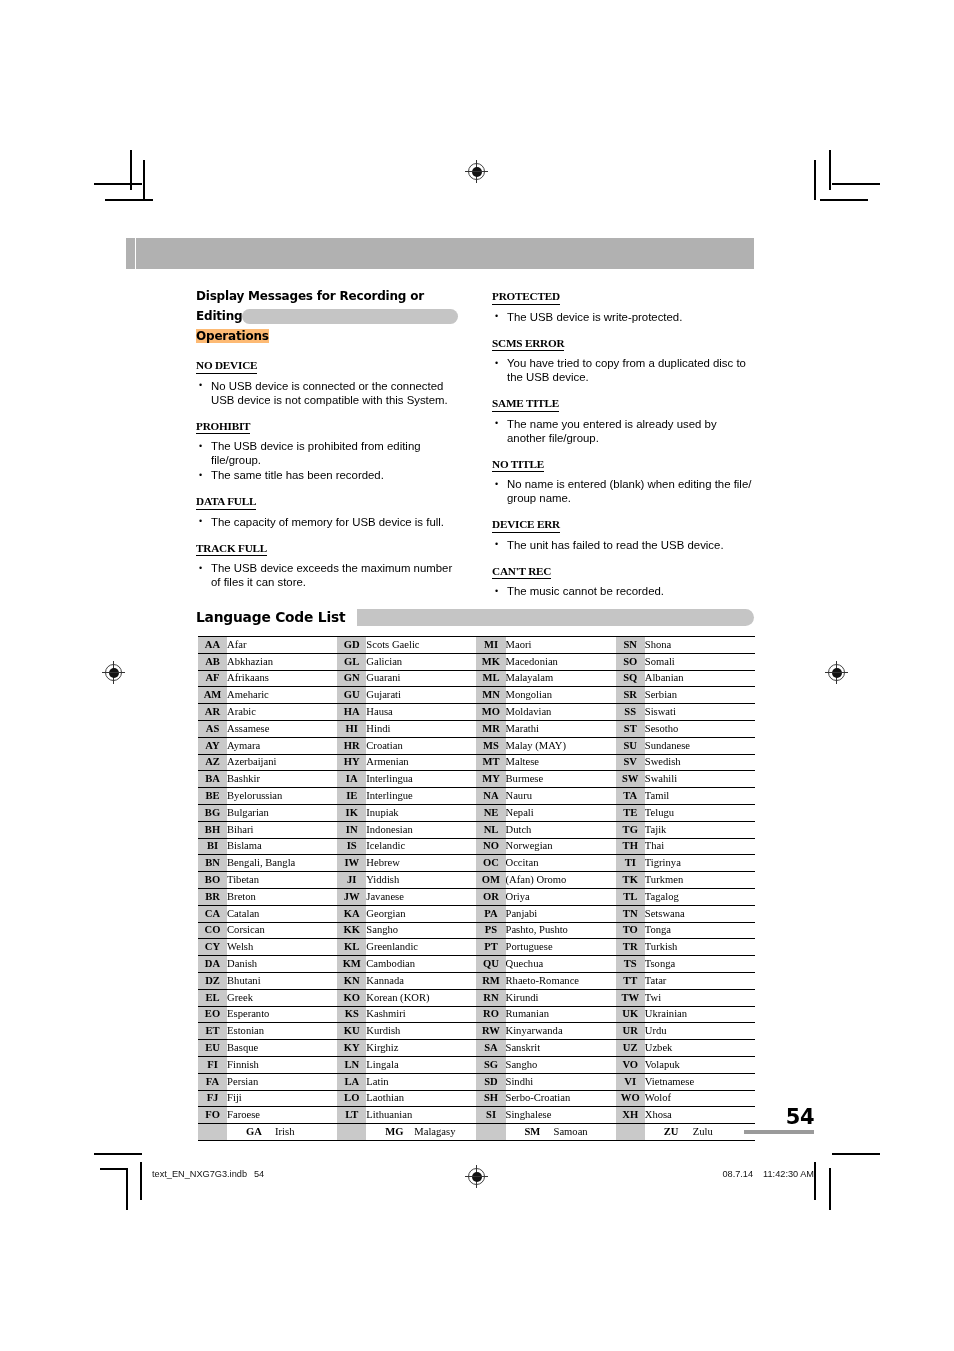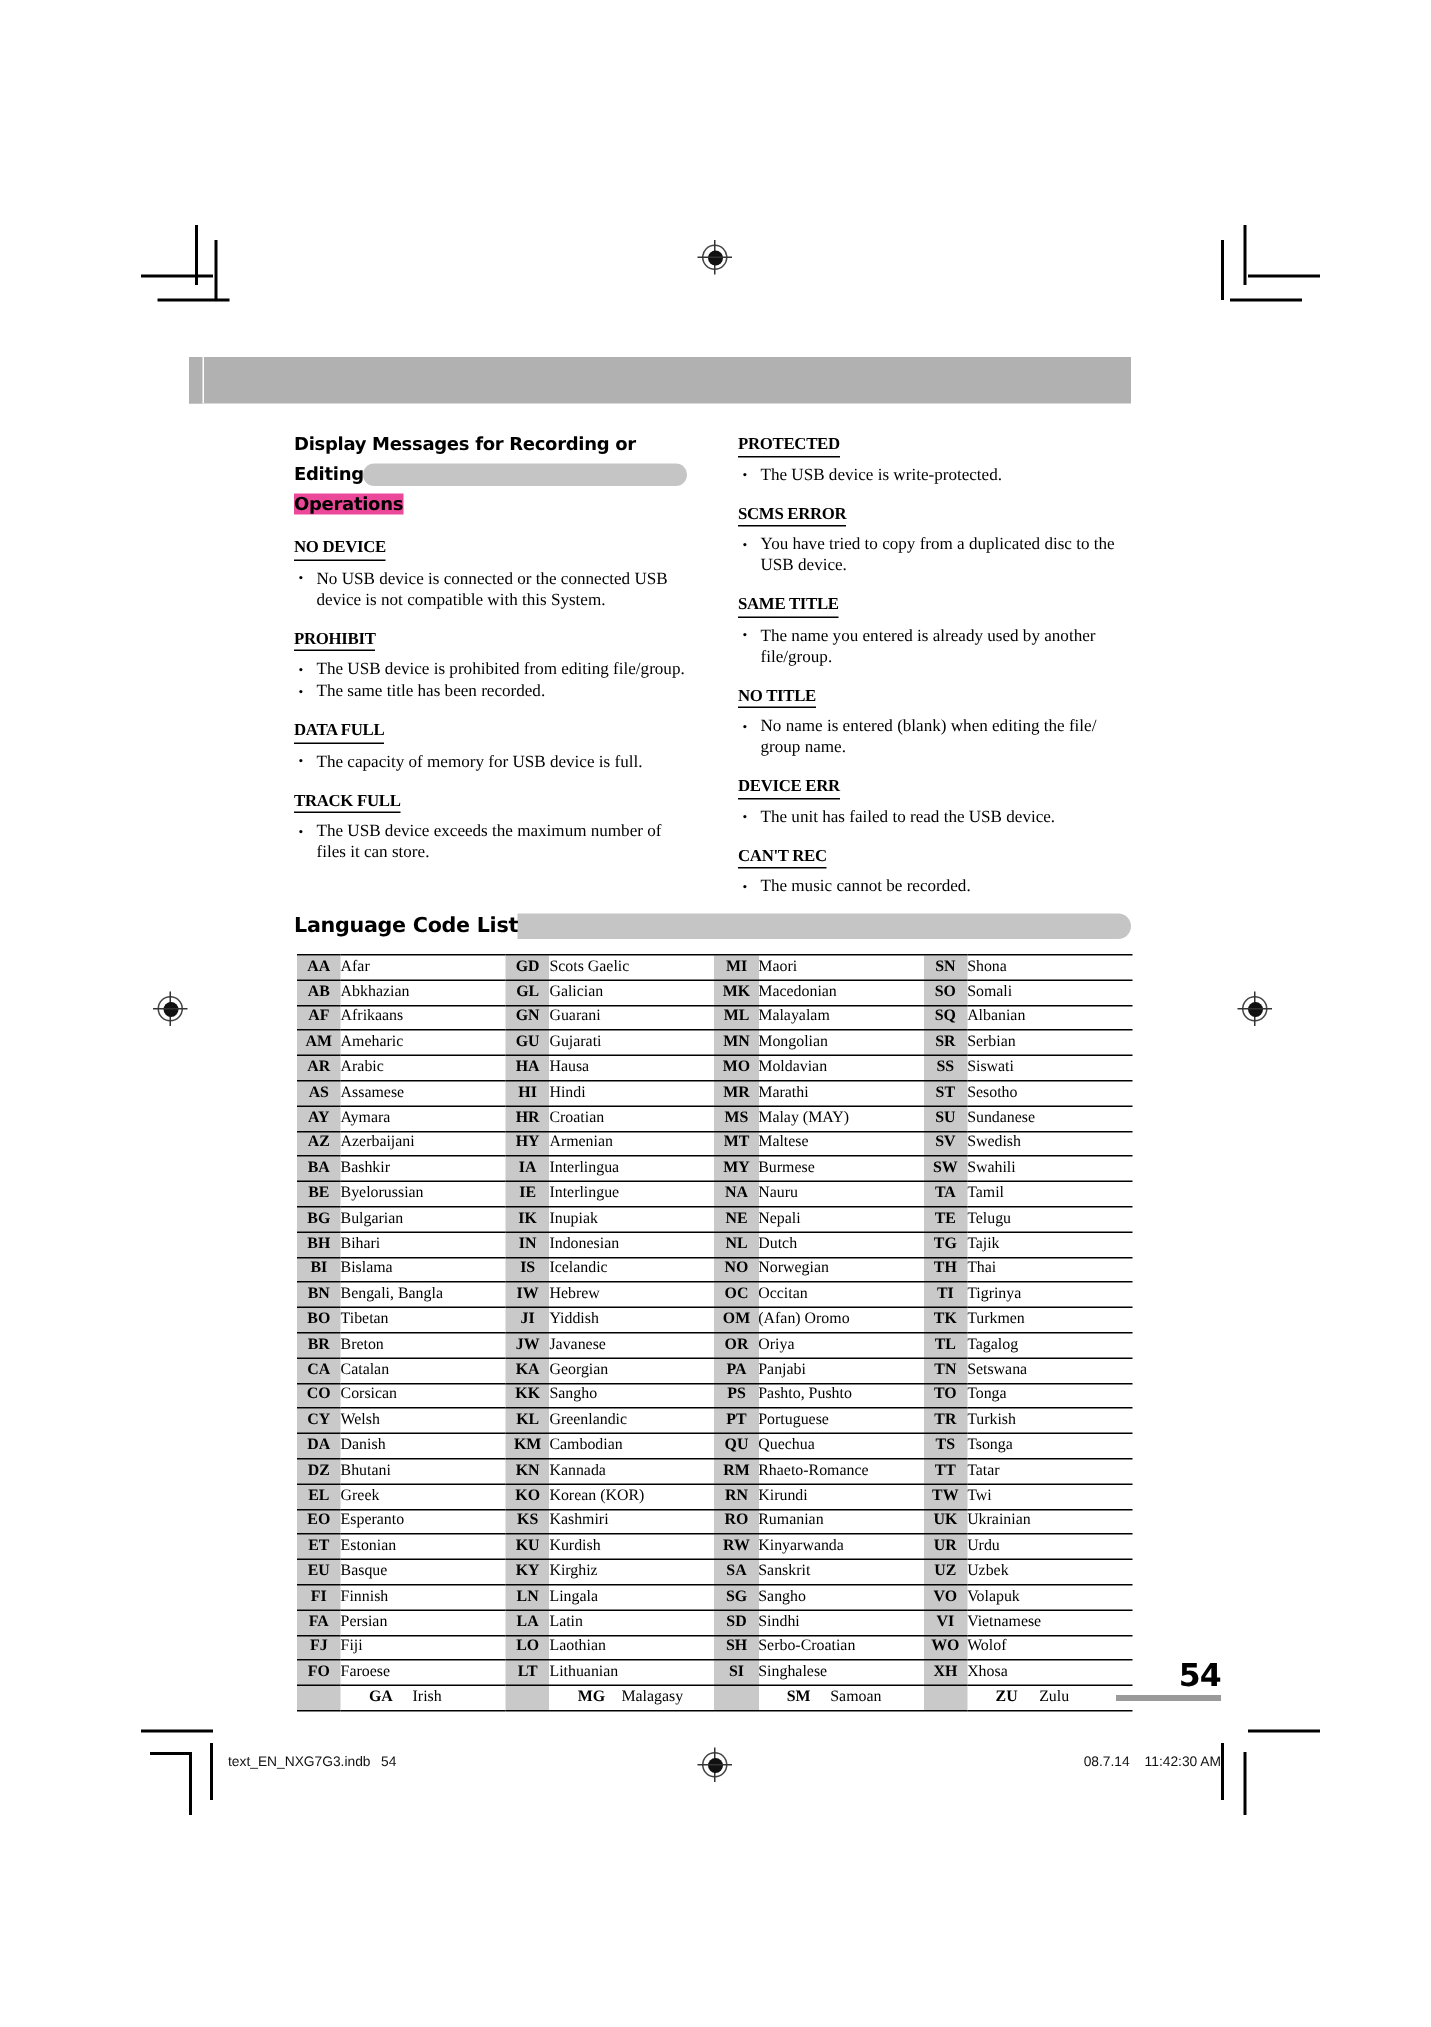--- a/index.html
+++ b/index.html
@@ -78,21 +78,21 @@
   .title-block .loz {
     position: absolute;
     left: 46px; top: 23px;
     width: 216px; height: 15px;
     background: #c5c5c5;
     border-radius: 8px;
     z-index: 0;
   }
   .title-block .l1, .title-block .l2 { position: relative; z-index: 2; }
   .title-block .l2 { background: transparent; }
-  .title-block .l2 em { font-style: normal; background: #ec4899; }
+  .title-block .l2 em { font-style: normal; background: #fdba74; }
 
   h3.msg {
     font-family: Liberation Serif, serif;
     font-weight: bold;
     font-size: 11.2px;
     letter-spacing: -0.2px;
     margin: 0 0 2px 0;
     padding: 0 0 1.5px 0;
     display: inline-block;
     border-bottom: 1.6px solid #000;
@@ -101,21 +101,21 @@
   .msg-wrap:first-child { margin-top: 0; }
 
   ul.bul {
     list-style: none;
     margin: 3px 0 0 0;
     padding: 0;
   }
   ul.bul li {
     position: relative;
     padding-left: 15px;
-    font-family: Liberation Serif, serif;
+    font-family: Liberation Sans, sans-serif;
     font-size: 11.4px;
     line-height: 14px;
     margin-bottom: 1px;
   }
   ul.bul li::before {
     content: "\2022";
     position: absolute;
     left: 3px; top: -0.5px;
     font-size: 9px;
   }
@@ -135,21 +135,21 @@
     position: absolute;
     left: 0; top: 3px;
     width: 558px; height: 17px;
     background: #c5c5c5;
     border-radius: 9px;
     z-index: 0;
   }
   .lang-head .t {
     position: relative; z-index: 1;
     background: #fff;
-    padding-right: 0;
+    padding-right: 12px;
     display: inline-block;
     line-height: 22px;
   }
 
   table.lang {
     position: absolute;
     left: 198px; top: 636px;
     width: 557px;
     border-collapse: collapse;
     table-layout: fixed;

